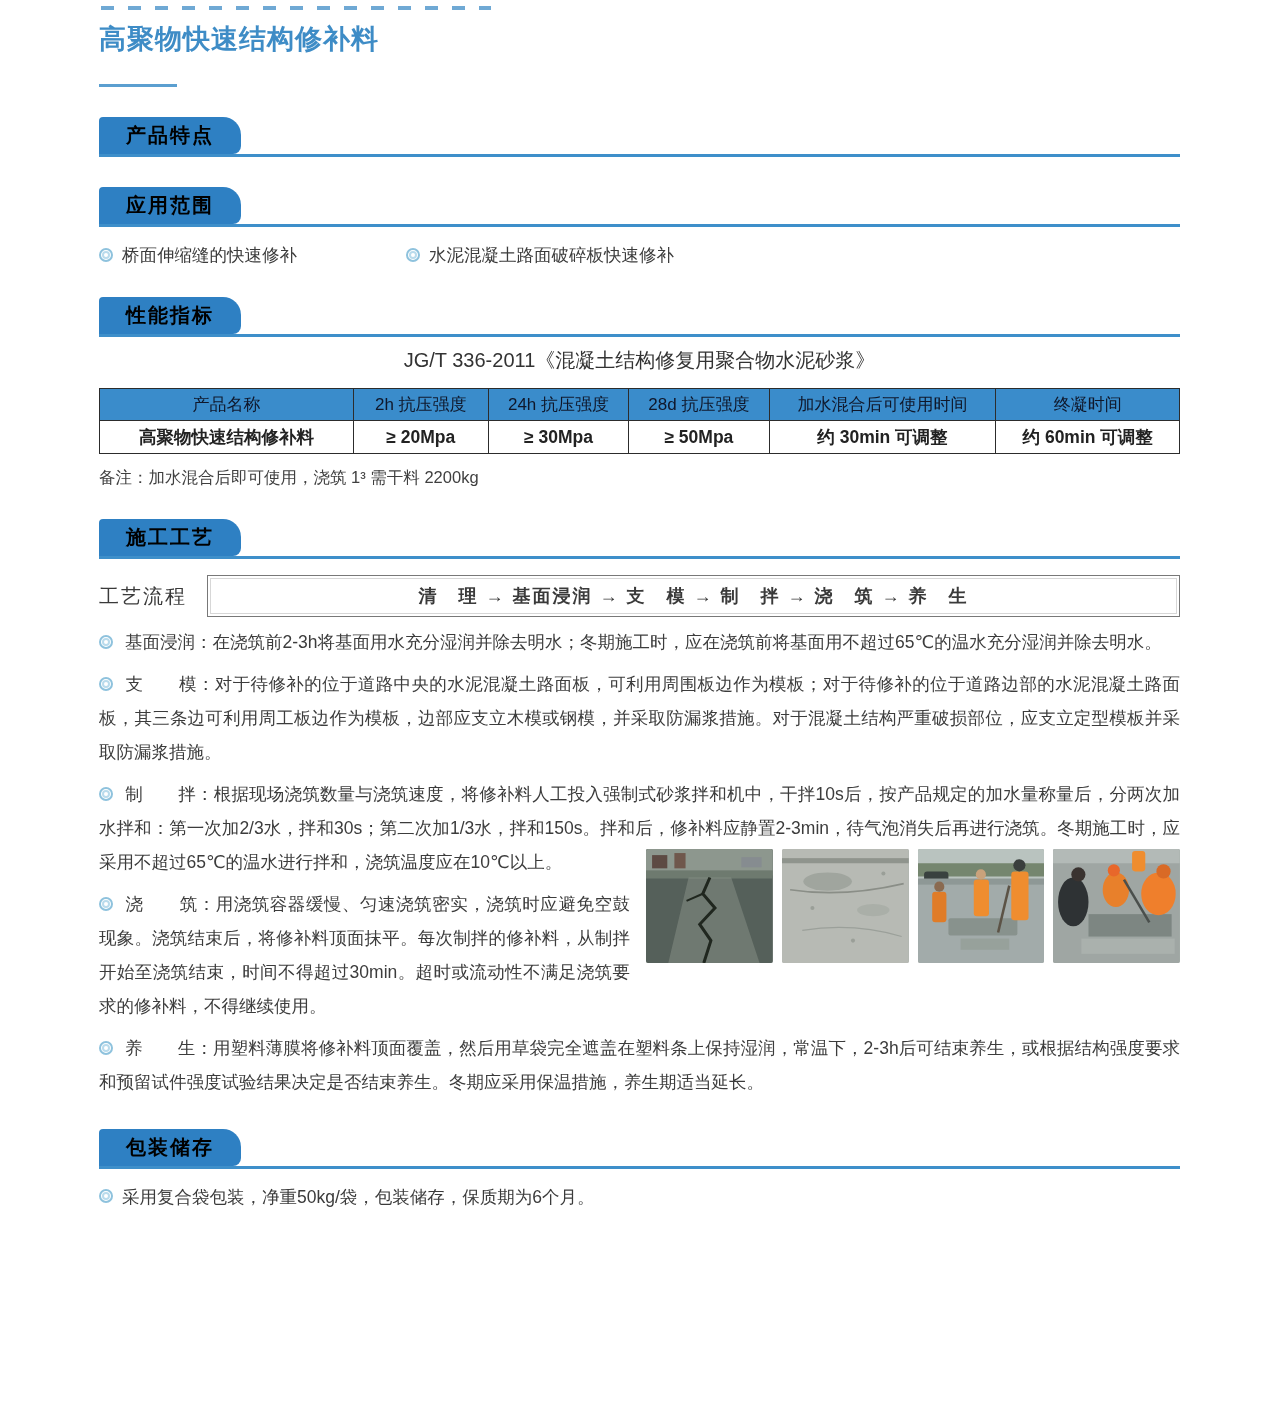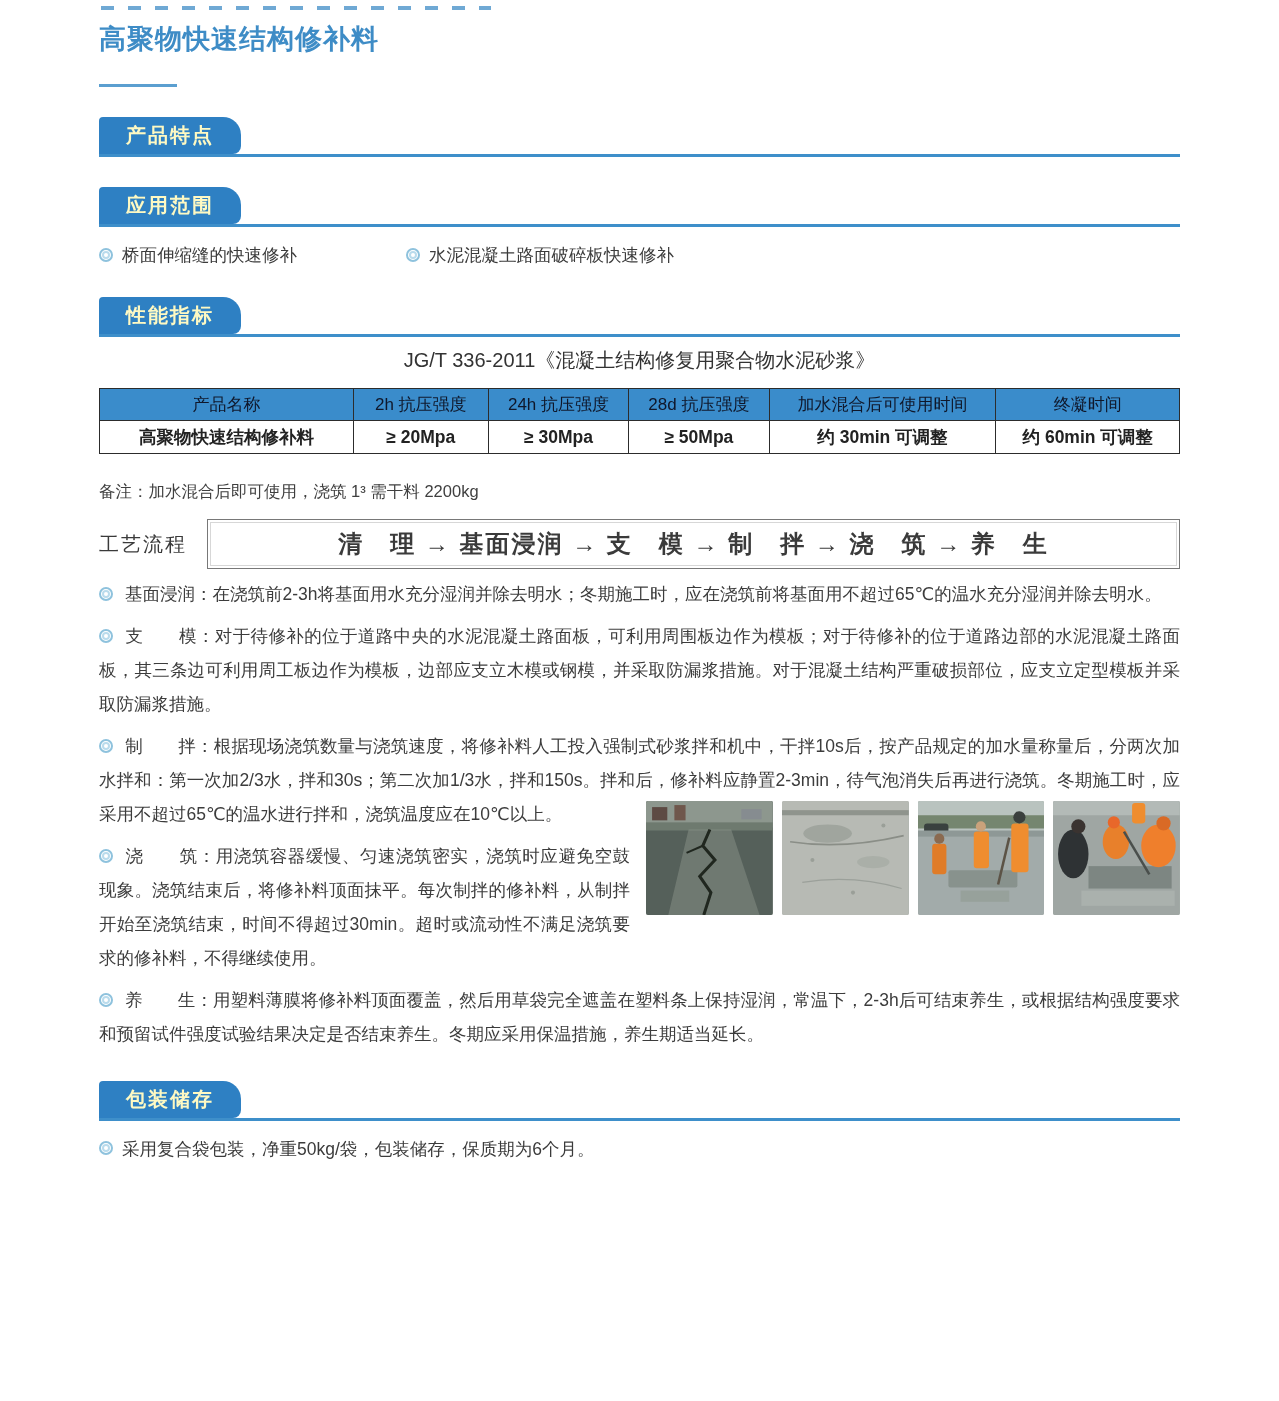--- a/index.html
+++ b/index.html
@@ -9,21 +9,21 @@
           padding:6px 99px 30px 99px; overflow:hidden; }
 
   .top-clip { width:390px; height:4px; margin-left:2px; opacity:.75;
     background:repeating-linear-gradient(90deg,#3f8cc6 0 13px, transparent 13px 27px); }
 
   h1.title { font-size:27px; line-height:34px; font-weight:700; color:#3e8cc6;
              letter-spacing:1px; margin-top:12px; }
   .title-underline { width:78px; height:3px; background:#5b9fd0; margin-top:28px; }
 
   .section-head { clear:both; border-bottom:3px solid #3e8fca; margin-top:30px; line-height:0; }
-  .badge { display:inline-block; background:#2e80c3; color:#fef9c3; font-weight:700;
+  .badge { display:inline-block; background:#2e80c3; color:#000000; font-weight:700;
            font-size:20px; line-height:24px; letter-spacing:2px;
            padding:6px 27px 7px 27px; border-radius:4px 18px 8px 0; }
 
   .para { font-size:17.5px; line-height:34px; text-align:justify; color:#3c3c3c;
           text-indent:2em; margin-top:14px; }
 
   .app-row { display:flex; margin-top:16px; align-items:center; }
   .app-item { display:flex; align-items:center; font-size:17.5px; color:#3b3b3b; }
   .app-item:first-child { width:307px; }
 
@@ -33,26 +33,26 @@
 
   .std-caption { text-align:center; font-size:20px; color:#333; font-weight:500; margin-top:10px; }
 
   table.perf { width:100%; border-collapse:collapse; margin-top:14px; }
   table.perf th, table.perf td { border:1px solid #2c2c2c; text-align:center; padding:4px 4px; }
   table.perf th { background:#3a8ccb; color:#0f172a; font-size:17px; font-weight:500; height:32px; }
   table.perf td { font-size:17.5px; color:#222; font-weight:600; height:32px; }
   .c-name { width:23.5%; } .c-2h { width:12.5%; } .c-24h { width:13%; } .c-28d { width:13%; }
   .c-use { width:21%; } .c-final { width:17%; }
 
-  .tbl-note { font-size:16.5px; color:#3f3f3f; margin-top:27px; }
+  .tbl-note { font-size:16.5px; color:#3f3f3f; margin-top:13px; }
 
   .flow-row { display:flex; align-items:center; margin-top:16px; }
   .flow-label { font-size:20px; color:#3a3a3a; letter-spacing:2px; margin-right:20px; flex:none; }
   .flow-box { flex:1; border:1px solid #787878; box-shadow:inset 0 0 0 2px #fff, inset 0 0 0 3px #d7d7d7;
-              text-align:center; padding:8px 0; font-size:24px; font-weight:600; color:#3a3a3a;
+              text-align:center; padding:8px 0; font-size:18px; font-weight:600; color:#3a3a3a;
               letter-spacing:2px; }
 
   .step { font-size:17.5px; line-height:34px; text-align:justify; color:#3c3c3c; margin-top:8px; }
   .step .ring { margin-right:12px; }
 
   .photo-strip { float:right; width:534px; margin:-30px 0 6px 16px; display:flex; gap:9px; }
   .photo { flex:1; height:114px; overflow:hidden; border-radius:2px; background:#aab0ac; }
   .photo svg { display:block; width:100%; height:100%; }
 
   .pack-item { display:flex; align-items:flex-start; font-size:17.5px; line-height:30px;
@@ -108,20 +108,23 @@
         <td>≥ 20Mpa</td>
         <td>≥ 30Mpa</td>
         <td>≥ 50Mpa</td>
         <td>约 30min 可调整</td>
         <td>约 60min 可调整</td>
       </tr>
     </tbody>
   </table>
   <div class="tbl-note">备注：加水混合后即可使用，浇筑 1³ 需干料 2200kg</div>
 
+  <div class="section-head">
+    <span class="badge">施工工艺</span>
+  </div>
   <div class="flow-row">
     <span class="flow-label">工艺流程</span>
     <div class="flow-box">清　理 → 基面浸润 → 支　模 → 制　拌 → 浇　筑 → 养　生</div>
   </div>
 
   <p class="step">
     <span class="ring"></span><span>基面浸润：在浇筑前2-3h将基面用水充分湿润并除去明水；冬期施工时，应在浇筑前将基面用不超过65℃的温水充分湿润并除去明水。</span>
   </p>
   <p class="step">
     <span class="ring"></span><span>支　　模：对于待修补的位于道路中央的水泥混凝土路面板，可利用周围板边作为模板；对于待修补的位于道路边部的水泥混凝土路面板，其三条边可利用周工板边作为模板，边部应支立木模或钢模，并采取防漏浆措施。对于混凝土结构严重破损部位，应支立定型模板并采取防漏浆措施。</span>

